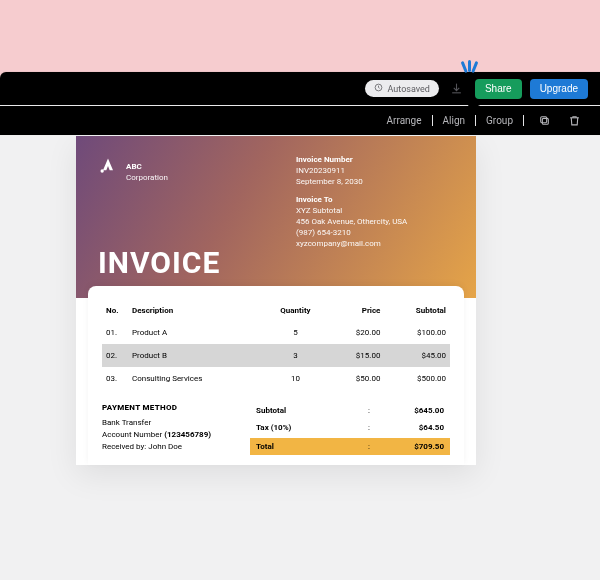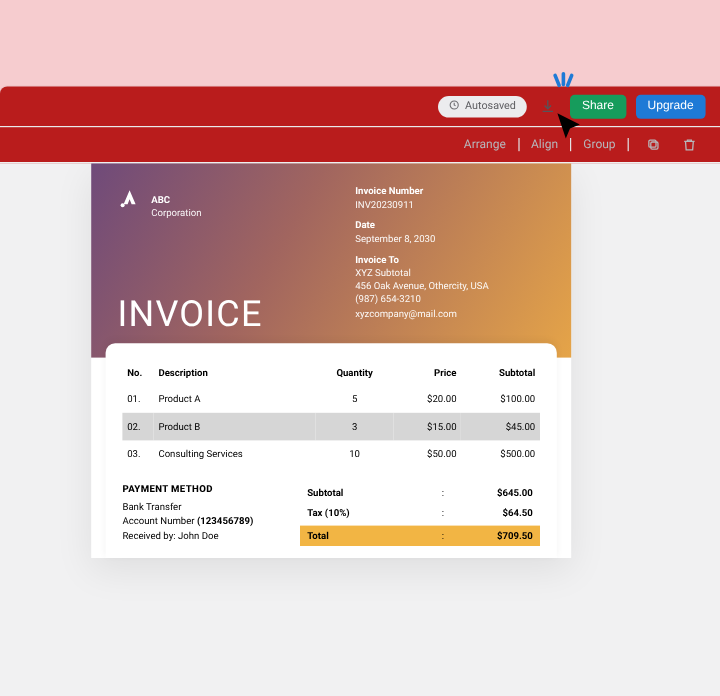--- a/index.html
+++ b/index.html
@@ -6,21 +6,21 @@
   body {
     width: 600px; height: 580px;
     background: #f6cccf;
     font-family: -apple-system, BlinkMacSystemFont, "Segoe UI", Roboto, Arial, sans-serif;
     overflow: hidden;
     position: relative;
   }
   .app-surface {
     position: absolute;
     top: 72px; left: 0; right: 0; bottom: 0;
-    background: #b91c1c;
+    background: #000000;
     border-top-left-radius: 6px;
     box-shadow: 0 0 0 1px rgba(0,0,0,0.03);
   }
   .topbar {
     height: 34px;
     border-bottom: 1px solid #e9e9ea;
     display: flex;
     align-items: center;
     justify-content: flex-end;
     padding: 0 12px;
@@ -78,21 +78,21 @@
     background: linear-gradient(120deg, #6f4a7a 0%, #a1655f 40%, #e5a448 100%);
     color: #fff;
     position: relative;
     padding: 18px 22px;
   }
   .brand { display:flex; align-items:center; gap:8px; }
   .brand-name { font-size: 8px; font-weight:700; line-height:1.1; }
   .brand-sub { font-size: 8px; opacity:.95; display:block; }
   .invoice-word {
     position:absolute; left:22px; bottom:18px;
-    font-size: 30px; font-weight:400; letter-spacing:1px;
+    font-size: 30px; font-weight:700; letter-spacing:1px;
   }
   .meta {
     position:absolute; top:18px; left:220px; right:20px;
     font-size:8px; line-height:1.4;
   }
   .meta .label { font-weight:700; margin-top:6px; }
   .meta .label:first-child { margin-top:0; }
   .meta .val { opacity:.95; }
   .doc-body {
     background:#fff;
@@ -198,21 +198,20 @@
           </span>
           <span>
             <span class="brand-name">ABC</span>
             <span class="brand-sub">Corporation</span>
           </span>
         </div>
         <div class="invoice-word">INVOICE</div>
         <div class="meta">
           <div class="label">Invoice Number</div>
           <div class="val">INV20230911</div>
-          <div class="label">Date</div>
           <div class="val">September 8, 2030</div>
           <div class="label">Invoice To</div>
           <div class="val">XYZ Subtotal</div>
           <div class="val">456 Oak Avenue, Othercity, USA</div>
           <div class="val">(987) 654-3210</div>
           <div class="val">xyzcompany@mail.com</div>
         </div>
       </div>
 
       <div class="doc-body">

